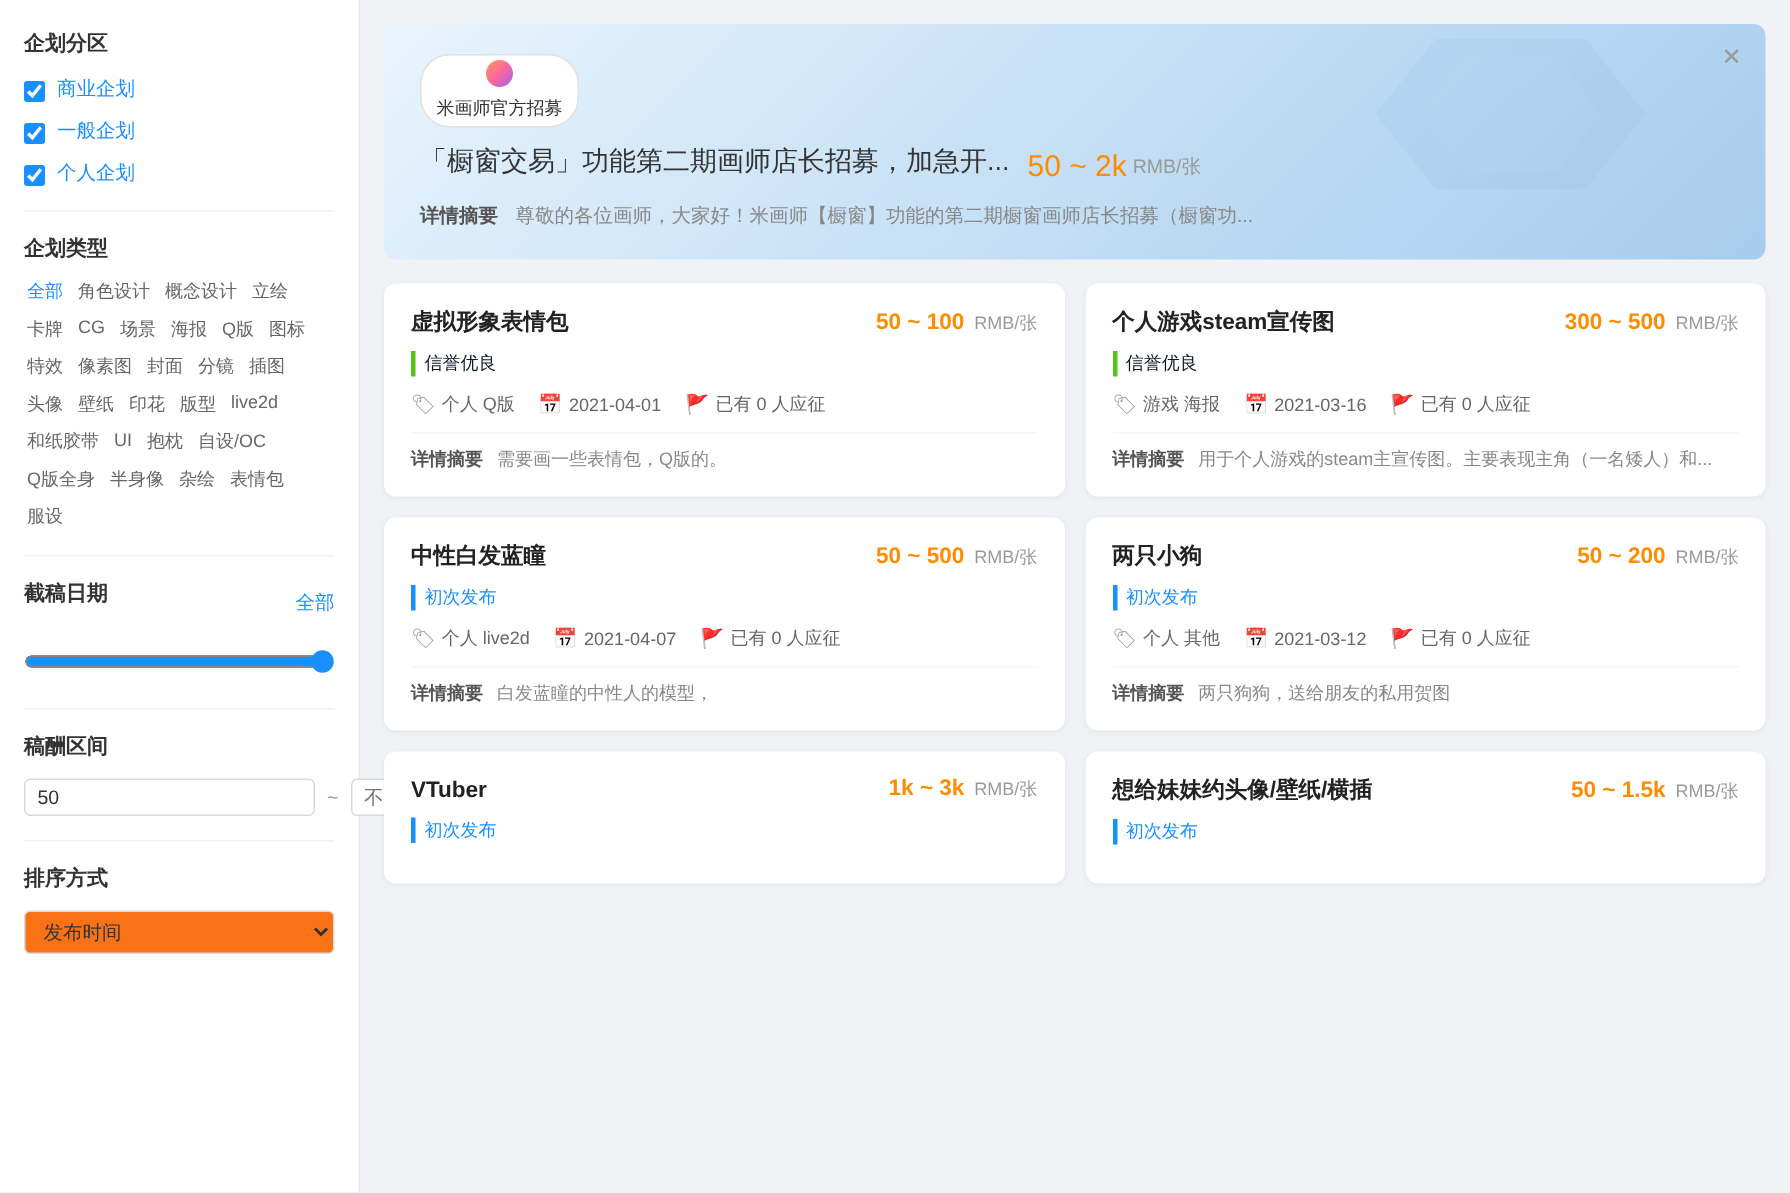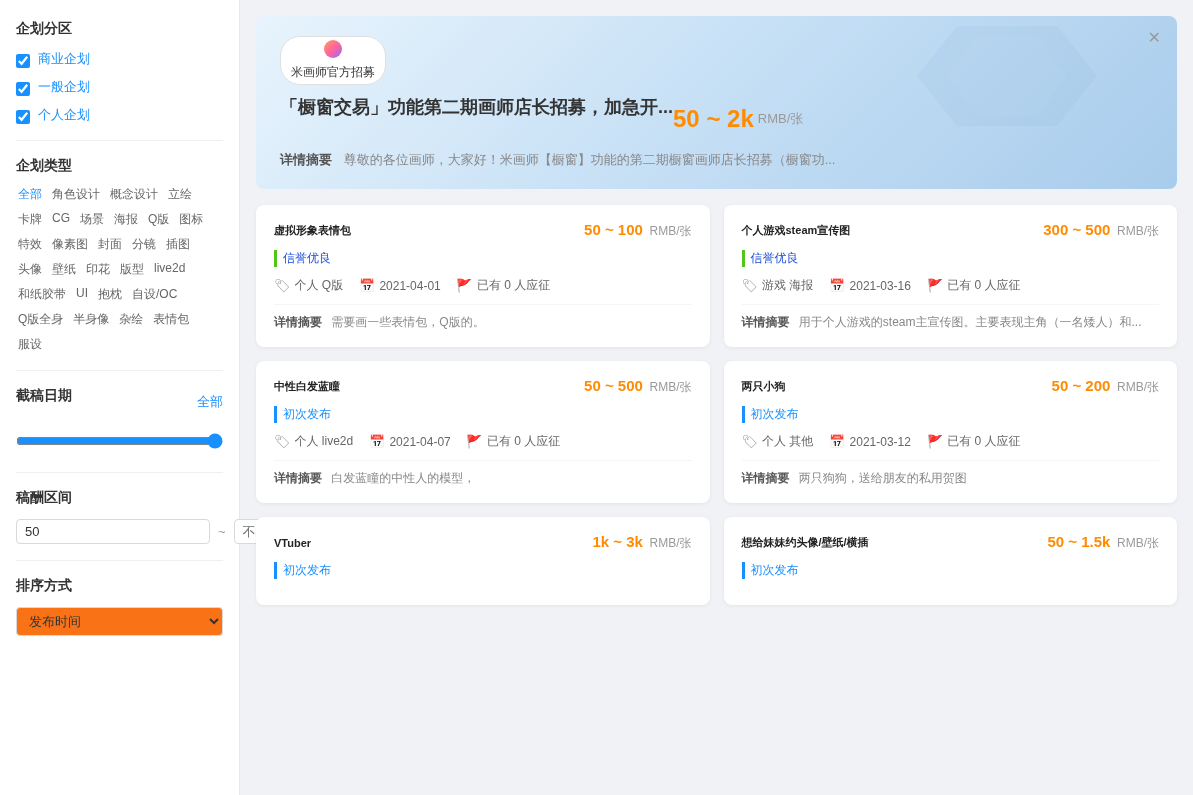--- a/index.html
+++ b/index.html
@@ -154,28 +154,28 @@
     .badge-icon {
       width: 18px;
       height: 18px;
       border-radius: 50%;
       background: linear-gradient(135deg, #ff9966, #ff6699, #9966ff);
       display: inline-block;
     }
     .banner-title {
       font-size: 18px;
       color: #333;
-      font-weight: bold;
-      margin-bottom: 24px;
+      font-weight: normal;
+      margin-bottom: 8px;
     }
     .banner-price {
       color: #ff8c00;
-      font-size: 24px;
-      font-weight: bold;
-      margin-left: 0;
+      font-size: 20px;
+      font-weight: normal;
+      margin-left: 12px;
     }
     .banner-price-unit {
       font-size: 13px;
       color: #999;
       margin-left: 4px;
     }
     .banner-desc {
       color: #888;
       font-size: 13px;
     }
@@ -204,21 +204,21 @@
       padding: 16px 18px;
       box-shadow: 0 1px 4px rgba(0,0,0,0.06);
     }
     .card-header {
       display: flex;
       justify-content: space-between;
       align-items: center;
       margin-bottom: 10px;
     }
     .card-title {
-      font-size: 11px;
+      font-size: 15px;
       font-weight: bold;
       color: #222;
     }
     .card-price {
       color: #ff8c00;
       font-size: 15px;
       font-weight: bold;
     }
     .card-price-unit {
       color: #999;
@@ -227,21 +227,21 @@
     }
     .card-badge {
       display: inline-block;
       border-left: 3px solid;
       padding-left: 6px;
       font-size: 12px;
       margin-bottom: 10px;
     }
     .card-badge.credit {
       border-color: #52c41a;
-      color: #1d4ed8;
+      color: #0f172a;
     }
     .card-badge.first {
       border-color: #1890ff;
       color: #1890ff;
     }
     .card-meta {
       display: flex;
       align-items: center;
       gap: 16px;
       font-size: 12px;

